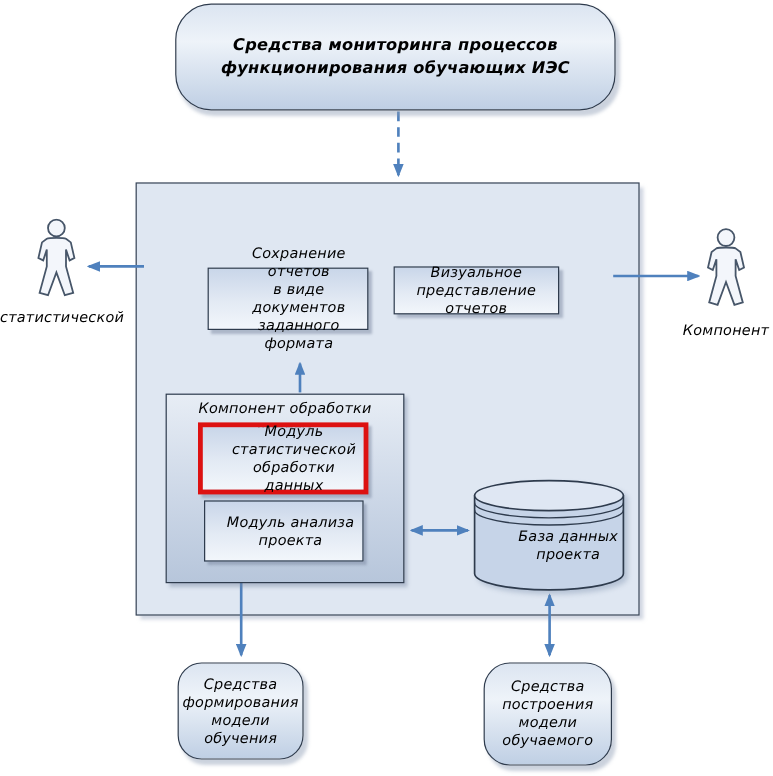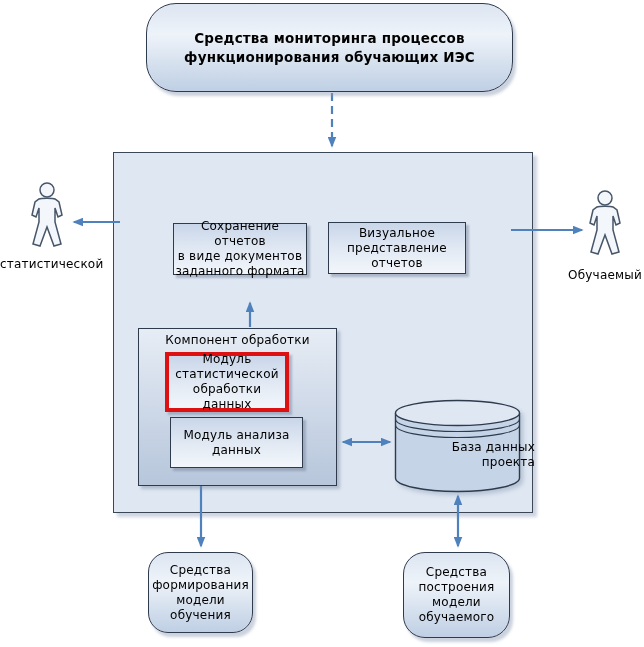--- a/index.html
+++ b/index.html
@@ -1,19 +1,20 @@
 <!DOCTYPE html>
 <html style="--arrow: #4f81bd; --highlight: #dd1111; --node-border: #2e3b4d; --container-fill: #dfe7f2;"><head>
 <meta charset="utf-8">
 <style>
   html,body{margin:0;padding:0;background:#ffffff;}
   .canvas{
     position:relative;width:644px;height:647px;background:#ffffff;
     font-family:"DejaVu Sans","Liberation Sans",sans-serif;color:#000;
     overflow:hidden;
+    font-style:italic;
   }
   .txt{white-space:pre-line;text-align:center;font-size:12px;line-height:15px;letter-spacing:.2px;}
   .abs{position:absolute;box-sizing:border-box;}
 
   
   .rounded{
     border:1.5px solid #2e3b4d;
     background:linear-gradient(180deg,#dce5f1 0%,#eef3f9 35%,#bfcfe4 100%);
     box-shadow:3px 4px 3px rgba(140,155,180,.45);
     display:flex;align-items:center;justify-content:center;
@@ -41,31 +42,32 @@
   }
   .report-box{left:165px;top:178px;width:320px;height:120px;}
   .processing-box{left:138px;top:328px;width:199px;height:158px;}
   .component-title{position:absolute;left:0;right:0;top:4px;}
 
   
   .module{
     border:1.5px solid #2e3b4d;
     background:linear-gradient(180deg,#c9d6e9 0%,#e3eaf4 55%,#f2f6fb 100%);
     box-shadow:3px 3px 2px rgba(110,125,150,.45);
-    display:flex;align-items:center;justify-content:center;
+    display:flex;align-items:center;justify-content:flex-start;
     z-index:12;
+    padding-left:18px;
   }
   .save-box{left:173px;top:223px;width:134px;height:52px;}
-  .visual-box{left:328px;top:222px;width:138px;height:52px;}
-  .stat-box{left:165px;top:352px;width:124px;height:60px;border:4px solid var(--highlight,#dd1111);}
+  .visual-box{left:328px;top:222px;width:138px;height:40px;}
+  .stat-box{left:165px;top:352px;width:142px;height:60px;border:4px solid var(--highlight,#dd1111);}
   .analysis-box{left:170px;top:417px;width:133px;height:51px;}
 
   
   .cyl{left:394px;top:399px;z-index:11;filter:drop-shadow(3px 3px 2px rgba(120,140,170,.4));}
-  .cyl-label{left:392px;top:440px;width:143px;z-index:13;text-align:right;}
+  .cyl-label{left:402px;top:440px;width:143px;z-index:13;}
 
   
   .actor{z-index:10;}
   .actor-teacher{left:27px;top:182px;}
   .actor-student{left:585px;top:190px;}
   .actor-label{z-index:10;}
   .teacher-label{left:0px;top:257px;width:94px;}
   .student-label{left:565px;top:268px;width:80px;}
 
   
@@ -116,21 +118,21 @@
   <div class="abs component processing-box">
     <div class="txt component-title">Компонент обработки данных</div>
   </div>
   <div class="abs module stat-box">
     <div class="txt">Модуль
 статистической
 обработки данных</div>
   </div>
   <div class="abs module analysis-box">
     <div class="txt">Модуль анализа
-данных</div>
+проекта</div>
   </div>
 
   <svg class="abs cyl" width="127" height="94" viewBox="0 0 127 94">
     <path d="M1.5,14 L1.5,79 A62,13.5 0 0 0 125.5,79 L125.5,14" fill="#c6d4e8" stroke="#2e3b4d" stroke-width="1.4"></path>
     <ellipse cx="63.5" cy="14" rx="62" ry="12.5" fill="#dfe7f3" stroke="#2e3b4d" stroke-width="1.4"></ellipse>
     <path d="M1.5,20 A62,12.5 0 0 0 125.5,20" fill="none" stroke="#2e3b4d" stroke-width="1.1"></path>
     <path d="M1.5,26 A62,12.5 0 0 0 125.5,26" fill="none" stroke="#2e3b4d" stroke-width="1.1"></path>
   </svg>
   <div class="abs txt cyl-label">База данных
 проекта</div>
@@ -151,15 +153,15 @@
   <svg class="abs actor actor-teacher" width="40" height="70" viewBox="0 0 40 70">
     <circle class="figure" cx="20" cy="8" r="7"></circle>
     <path class="figure" d="M12,17 C14,16 26,16 28,17 L32,20 L35,33 L31,35 L28,26 L28,40 L34,62 L27,64 L20,45 L13,64 L6,62 L12,40 L12,26 L9,35 L5,33 L8,20 Z"></path>
   </svg>
   <div class="abs txt actor-label teacher-label">статистической</div>
 
   <svg class="abs actor actor-student" width="40" height="70" viewBox="0 0 40 70">
     <circle class="figure" cx="20" cy="8" r="7"></circle>
     <path class="figure" d="M12,17 C14,16 26,16 28,17 L32,20 L35,33 L31,35 L28,26 L28,40 L34,62 L27,64 L20,45 L13,64 L6,62 L12,40 L12,26 L9,35 L5,33 L8,20 Z"></path>
   </svg>
-  <div class="abs txt actor-label student-label">Обучаемый</div>
+  <div class="abs txt actor-label student-label">Компонент</div>
 
 </div>
 
 </body></html>

